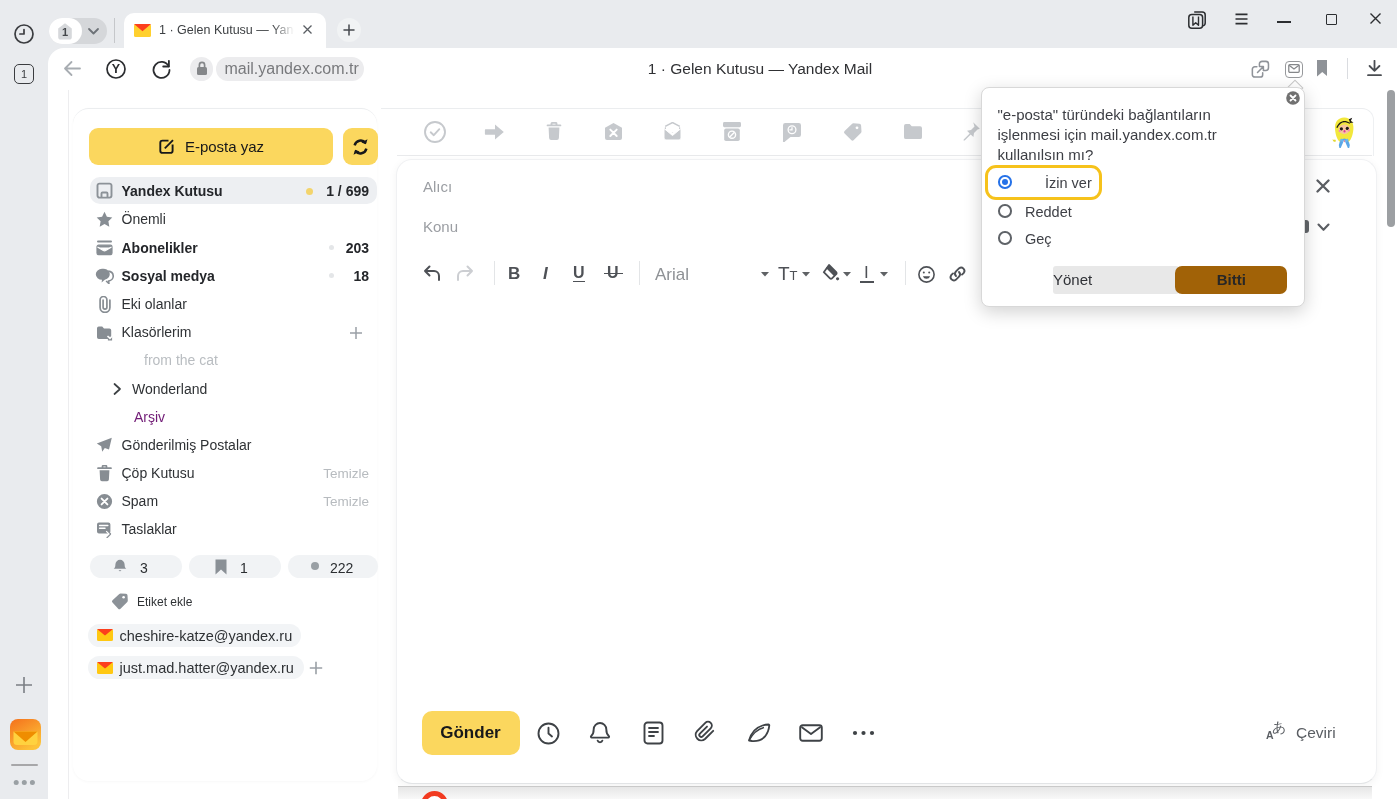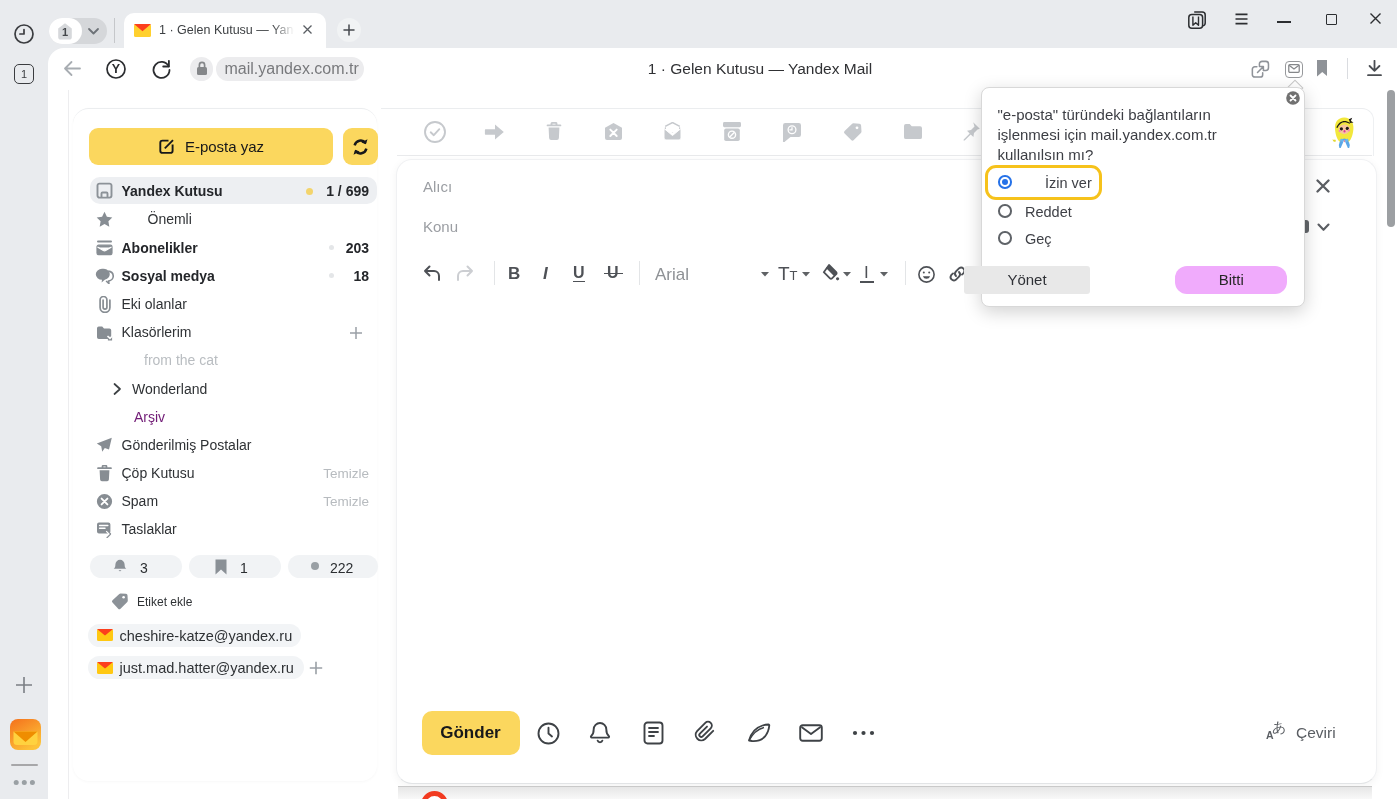--- a/index.html
+++ b/index.html
@@ -134,21 +134,21 @@
   <path d="M15.4 10.6 a6.3 6.3 0 0 1 -11 2.5" fill="none" stroke="#17181a" stroke-width="2.4"></path>
   <path d="M2.5 16.8 L4.1 11.7 8.7 13.4 Z" fill="#17181a"></path>
  </svg>
 </div>
 
 <div class="a" style="left:90px;top:176.5px;width:286.5px;height:27.5px;background:#edeff2;border-radius:10px;"></div>
 
 <div class="a" style="left:121.5px;top:182.5px;font-size:14px;font-weight:bold;color:#24262a;">Yandex Kutusu</div>
 <div class="a" style="left:305.7px;top:187.5px;width:7.6px;height:7.6px;border-radius:50%;background:#f3d46c;"></div>
 <div class="a" style="left:269px;top:183px;width:100px;text-align:right;font-size:14px;font-weight:bold;color:#24262a;">1 / 699</div>
-<div class="a" style="left:121.5px;top:211px;font-size:14px;color:#2f3235;margin-left:26px;">Önemli</div>
+<div class="a" style="left:121.5px;top:211px;font-size:14px;color:#2f3235;">Önemli</div>
 <div class="a" style="left:121.5px;top:239.5px;font-size:14px;font-weight:bold;color:#24262a;">Abonelikler</div>
 <div class="a" style="left:328.5px;top:245px;width:5px;height:5px;border-radius:50%;background:#e4e6e8;"></div>
 <div class="a" style="left:269px;top:239.5px;width:100px;text-align:right;font-size:14px;font-weight:bold;color:#24262a;">203</div>
 <div class="a" style="left:121.5px;top:267.5px;font-size:14px;font-weight:bold;color:#24262a;">Sosyal medya</div>
 <div class="a" style="left:328.5px;top:273px;width:5px;height:5px;border-radius:50%;background:#e4e6e8;"></div>
 <div class="a" style="left:269px;top:267.5px;width:100px;text-align:right;font-size:14px;font-weight:bold;color:#24262a;">18</div>
 <div class="a" style="left:121.5px;top:295.5px;font-size:14px;color:#2f3235;">Eki olanlar</div>
 <div class="a" style="left:121.5px;top:324px;font-size:14px;color:#2f3235;">Klasörlerim</div>
 <svg class="a" style="left:349px;top:325.5px;" width="14" height="14" viewBox="0 0 14 14">
  <path d="M7 1 V13 M1 7 H13" stroke="#9aa0a6" stroke-width="1.5"></path>
@@ -420,14 +420,14 @@
 <div class="a" style="left:984.5px;top:165px;width:117px;height:34.5px;border:3px solid #f6c21b;border-radius:11px;box-sizing:border-box;z-index:10;"></div>
 
 <div class="a" style="left:998.2px;top:175.1px;width:13.6px;height:13.6px;border:2px solid #2672e8;border-radius:50%;box-sizing:border-box;z-index:10;"></div>
 <div class="a" style="left:1001.8px;top:178.7px;width:6.4px;height:6.4px;background:#2672e8;border-radius:50%;z-index:10;"></div>
 <div class="a" style="left:1025px;top:175px;font-size:14.5px;color:#3f4147;z-index:10;margin-left:20px;">İzin ver</div>
 <div class="a" style="left:998.2px;top:204.1px;width:13.6px;height:13.6px;border:2px solid #5f6368;border-radius:50%;box-sizing:border-box;z-index:10;"></div>
 <div class="a" style="left:1025px;top:204px;font-size:14.5px;color:#3f4147;z-index:10;">Reddet</div>
 <div class="a" style="left:998.2px;top:231.1px;width:13.6px;height:13.6px;border:2px solid #5f6368;border-radius:50%;box-sizing:border-box;z-index:10;"></div>
 <div class="a" style="left:1025px;top:231px;font-size:14.5px;color:#3f4147;z-index:10;">Geç</div>
 
-<div class="a" style="left:964px;top:266.2px;width:126px;height:28px;background:#e8e8e8;border-radius:3px;text-align:center;line-height:28px;font-size:15px;color:#2f3136;z-index:10;">Yönet</div>
-<div class="a" style="left:1175.3px;top:266.2px;width:112px;height:28px;background:#f0abfc;border-radius:12px;text-align:center;line-height:28px;font-size:15px;font-weight:normal;color:#272727;z-index:10;">Bitti</div>
+<div class="a" style="left:1053px;top:266.2px;width:126px;height:28px;background:#e8e8e8;border-radius:3px;line-height:28px;font-size:15px;color:#2f3136;z-index:10;">Yönet</div>
+<div class="a" style="left:1175.3px;top:266.2px;width:112px;height:28px;background:#a16207;border-radius:7px;text-align:center;line-height:28px;font-size:15px;font-weight:bold;color:#272727;z-index:10;">Bitti</div>
 
 </body></html>

